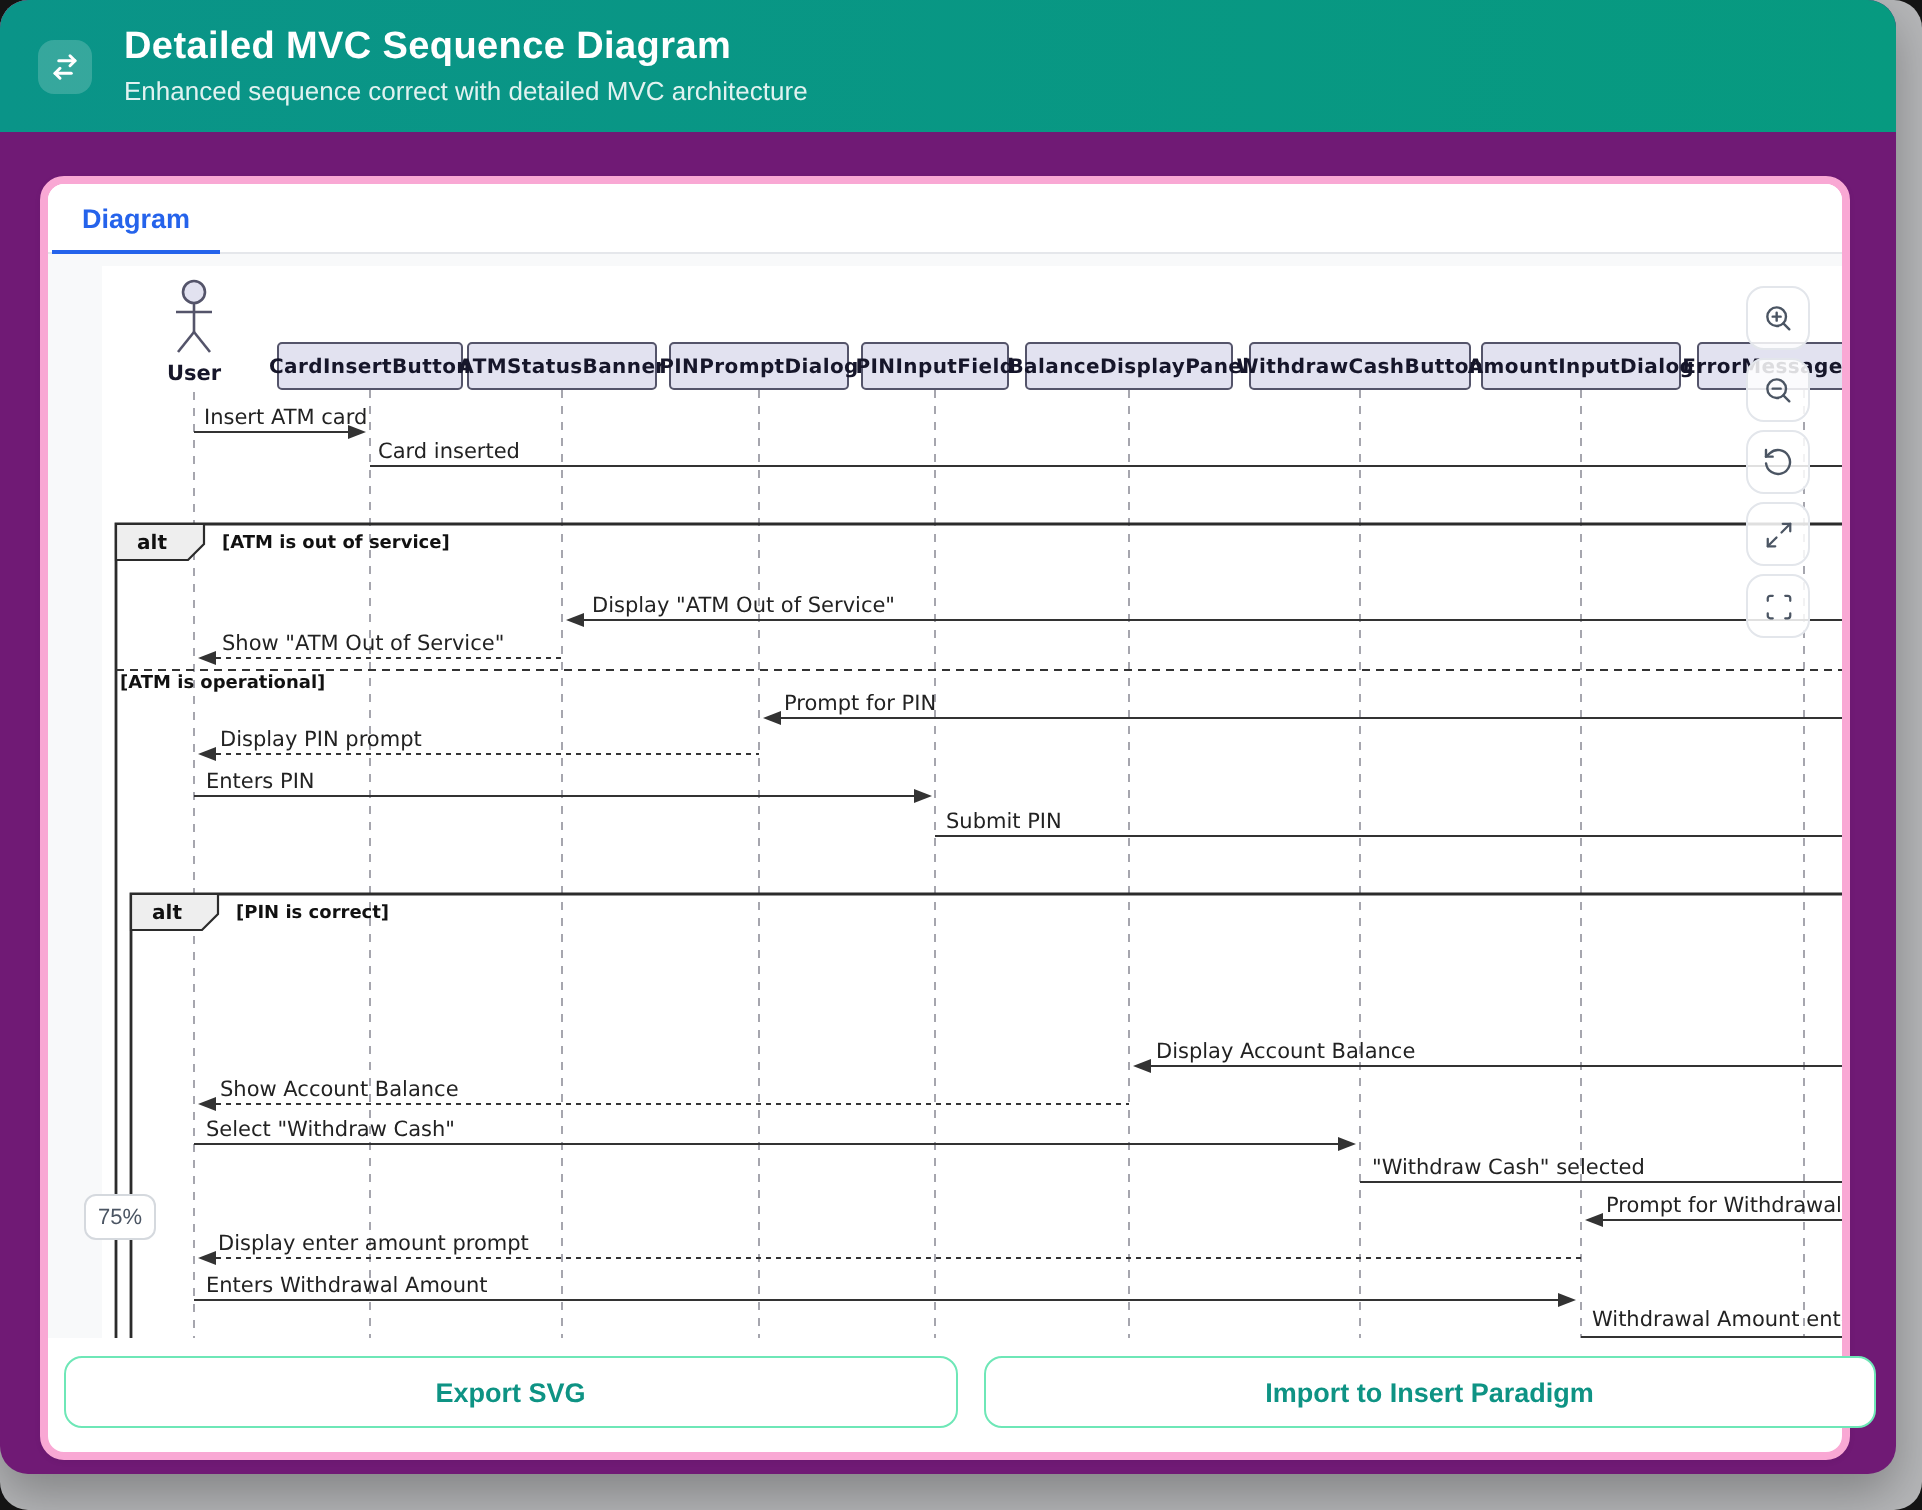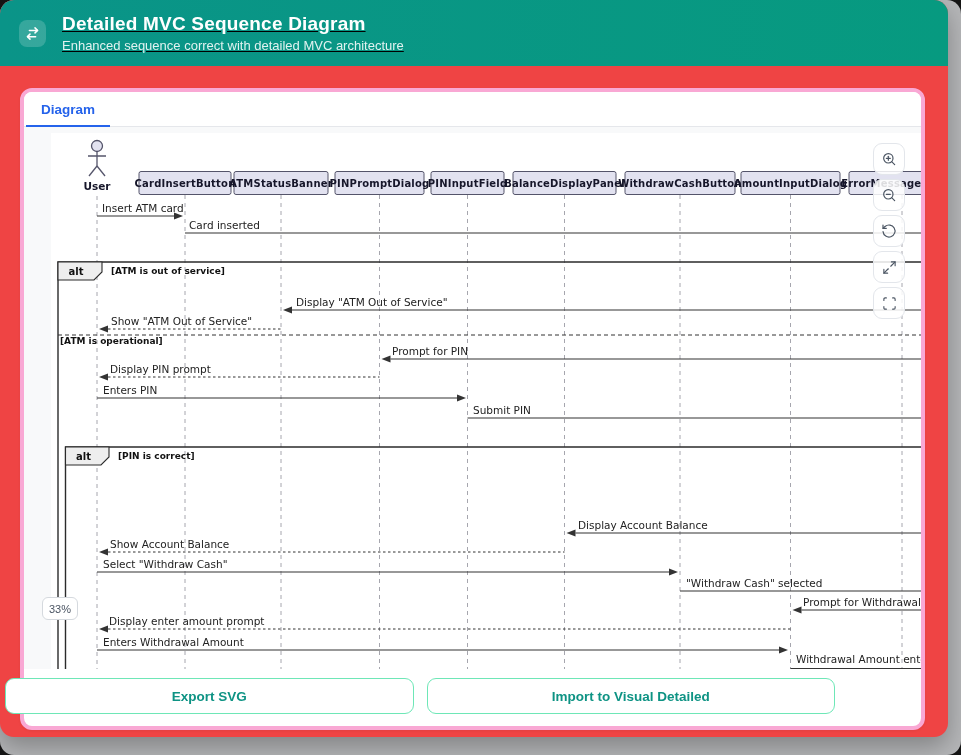--- a/index.html
+++ b/index.html
@@ -1,18 +1,18 @@
 <!DOCTYPE html>
 <html><head>
 <meta charset="utf-8">
 <style>
   * { margin:0; padding:0; box-sizing:border-box; }
   html,body { background:#141414; font-family:"Liberation Sans", sans-serif; }
   .screen { position:relative; width:961px; height:755px; background:#b5b6b8; border-radius:14px; overflow:hidden; margin:0 auto; }
-  .app { position:absolute; left:0; top:0; width:948px; height:737px; background:#ef4444; border-radius:14px; overflow:hidden; box-shadow:0 10px 24px rgba(0,0,0,.28);text-decoration:underline; }
+  .app { position:absolute; left:0; top:0; width:948px; height:737px; background:#701a75; border-radius:14px; overflow:hidden; box-shadow:0 10px 24px rgba(0,0,0,.28); }
 
   
   .header { height:66px; background:linear-gradient(90deg,#0a9488 0%,#079a80 100%); display:flex; align-items:center; padding:0 19px; }
   .header-icon { width:27px; height:27px; border-radius:8px; background:rgba(255,255,255,.18); display:flex; align-items:center; justify-content:center; color:#ffffff; flex:0 0 auto; }
   .header-text { margin-left:16px; display:flex; flex-direction:column; gap:3px; }
   .title { color:#ffffff; font-size:19px; font-weight:bold; letter-spacing:.2px; }
   .subtitle { color:rgba(255,255,255,.88); font-size:13px; }
 
   
   .panel { position:absolute; left:20px; top:88px; width:905px; height:642px; background:#ffffff; border:4px solid #f9a8d4; border-radius:12px; box-shadow:0 1px 3px rgba(16,24,40,.06); overflow:hidden; }
@@ -24,21 +24,21 @@
   .viewport { position:absolute; left:0; top:35px; width:903px; height:542px; background:#f8f9fa; overflow:hidden; }
   svg.diagram { display:block; }
 
   
   .zoom-controls { position:absolute; right:16px; top:51px; display:flex; flex-direction:column; gap:4px; }
   .zbtn { width:32px; height:32px; border-radius:9px; border:1px solid #e3e6eb; background:rgba(255,255,255,.85); color:#4b5563; display:flex; align-items:center; justify-content:center; cursor:pointer; }
 
   .zoom-badge { position:absolute; left:18px; top:505px; width:36px; height:23px; background:#ffffff; border:1px solid #d5d9de; border-radius:6px; font-size:11px; color:#4b5563; display:flex; align-items:center; justify-content:center; }
 
   
-  .actions { position:absolute; left:5px; top:678px; width:830px; display:flex; gap:13px; }
+  .actions { position:absolute; left:32px; top:678px; width:906px; display:flex; gap:13px; }
   .action-btn { flex:1; height:36px; background:#ffffff; border:1.5px solid #6ee7b7; border-radius:9px; color:#0e9384; font-family:"Liberation Sans", sans-serif; font-size:13.5px; font-weight:600; cursor:pointer; }
 
   
   .d-part { font-family:"DejaVu Sans", sans-serif; font-size:10px; font-weight:600; fill:#16162a; letter-spacing:.2px; }
   .d-msg  { font-family:"DejaVu Sans", sans-serif; font-size:10.5px; fill:#222222; }
   .d-guard{ font-family:"DejaVu Sans", sans-serif; font-size:9px; font-weight:bold; fill:#111111; }
   .d-kw   { font-family:"DejaVu Sans", sans-serif; font-size:10px; font-weight:bold; fill:#111111; }
   .d-actor{ font-family:"DejaVu Sans", sans-serif; font-size:10.5px; font-weight:600; fill:#16162a; }
   .lifeline { stroke:#a6a6ae; stroke-width:1; stroke-dasharray:4,4; }
   .pbox { fill:#e2e2f0; stroke:#54546a; stroke-width:1; }
@@ -234,22 +234,22 @@
         <div class="zbtn">
           <svg width="15" height="15" viewBox="0 0 24 24" fill="none" stroke="currentColor" stroke-width="1.8" stroke-linecap="round" stroke-linejoin="round">
             <path d="M3 7V5a2 2 0 0 1 2-2h2"></path>
               <path d="M17 3h2a2 2 0 0 1 2 2v2"></path>
               <path d="M21 17v2a2 2 0 0 1-2 2h-2"></path>
               <path d="M7 21H5a2 2 0 0 1-2-2v-2"></path>
           </svg>
         </div>
       </div>
 
-      <div class="zoom-badge">33%</div>
+      <div class="zoom-badge">75%</div>
     </div>
 
     <div class="actions">
       <button class="action-btn">Export SVG</button>
-      <button class="action-btn">Import to Visual Detailed</button>
+      <button class="action-btn">Import to Insert Paradigm</button>
     </div>
 
   </div>
 </div>
 
 </body></html>

